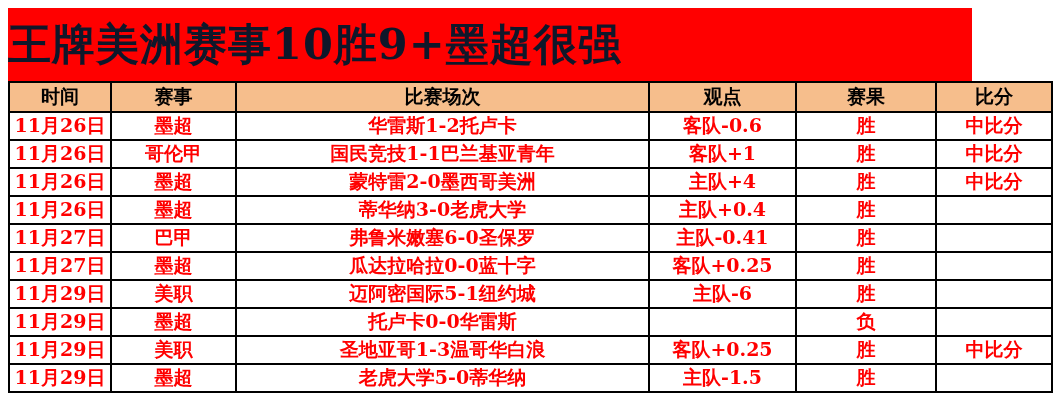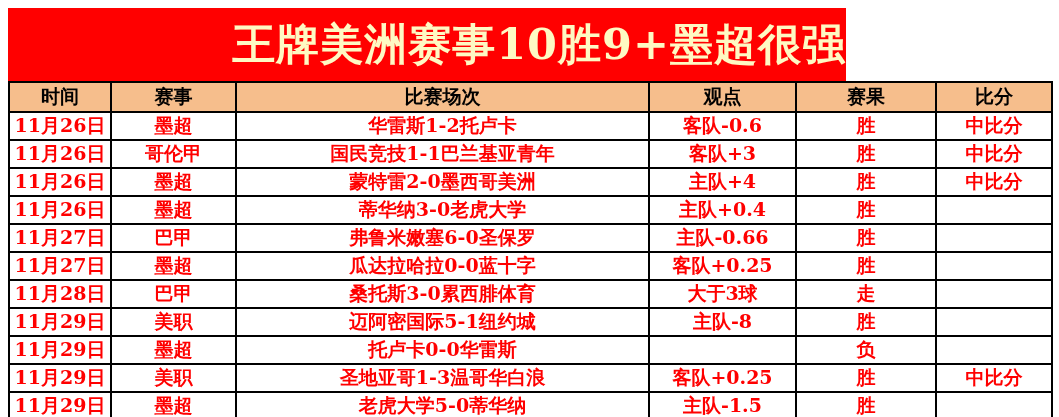--- a/index.html
+++ b/index.html
@@ -10,27 +10,27 @@
     height: 417px;
     overflow: hidden;
   }
   .page {
     width: 1059px;
     height: 417px;
     background: #ffffff;
     padding: 8px 8px 0 8px;
   }
   .banner {
-    width: 838px;
+    width: 964px;
     height: 73px;
     background: #FF0000;
-    color: #fef9c3;
+    color: #0f172a;
     display: flex;
     align-items: center;
-    justify-content: flex-end;
+    justify-content: flex-start;
     font-size: 43px;
     font-weight: 700;
     letter-spacing: 1px;
     white-space: nowrap;
   }
   table.sheet {
     width: 1043px;
     border-collapse: collapse;
     table-layout: fixed;
   }
@@ -93,21 +93,21 @@
           <td class="c-league">墨超</td>
           <td class="c-match">华雷斯1-2托卢卡</td>
           <td class="c-opinion">客队-0.6</td>
           <td class="result-win">胜</td>
           <td class="c-score">中比分</td>
         </tr>
         <tr>
           <td class="c-date">11月26日</td>
           <td class="c-league">哥伦甲</td>
           <td class="c-match">国民竞技1-1巴兰基亚青年</td>
-          <td class="c-opinion">客队+3</td>
+          <td class="c-opinion">客队+1</td>
           <td class="result-win">胜</td>
           <td class="c-score">中比分</td>
         </tr>
         <tr>
           <td class="c-date">11月26日</td>
           <td class="c-league">墨超</td>
           <td class="c-match">蒙特雷2-0墨西哥美洲</td>
           <td class="c-opinion">主队+4</td>
           <td class="result-win">胜</td>
           <td class="c-score">中比分</td>
@@ -117,45 +117,37 @@
           <td class="c-league">墨超</td>
           <td class="c-match">蒂华纳3-0老虎大学</td>
           <td class="c-opinion">主队+0.4</td>
           <td class="result-win">胜</td>
           <td class="c-score"></td>
         </tr>
         <tr>
           <td class="c-date">11月27日</td>
           <td class="c-league">巴甲</td>
           <td class="c-match">弗鲁米嫩塞6-0圣保罗</td>
-          <td class="c-opinion">主队-0.66</td>
+          <td class="c-opinion">主队-0.41</td>
           <td class="result-win">胜</td>
           <td class="c-score"></td>
         </tr>
         <tr>
           <td class="c-date">11月27日</td>
           <td class="c-league">墨超</td>
           <td class="c-match">瓜达拉哈拉0-0蓝十字</td>
           <td class="c-opinion">客队+0.25</td>
           <td class="result-win">胜</td>
           <td class="c-score"></td>
         </tr>
         <tr>
-          <td class="c-date">11月28日</td>
-          <td class="c-league">巴甲</td>
-          <td class="c-match">桑托斯3-0累西腓体育</td>
-          <td class="c-opinion">大于3球</td>
-          <td class="result-push">走</td>
-          <td class="c-score"></td>
-        </tr>
-        <tr>
           <td class="c-date">11月29日</td>
           <td class="c-league">美职</td>
           <td class="c-match">迈阿密国际5-1纽约城</td>
-          <td class="c-opinion">主队-8</td>
+          <td class="c-opinion">主队-6</td>
           <td class="result-win">胜</td>
           <td class="c-score"></td>
         </tr>
         <tr>
           <td class="c-date">11月29日</td>
           <td class="c-league">墨超</td>
           <td class="c-match">托卢卡0-0华雷斯</td>
           <td class="c-opinion"></td>
           <td class="result-loss">负</td>
           <td class="c-score"></td>

